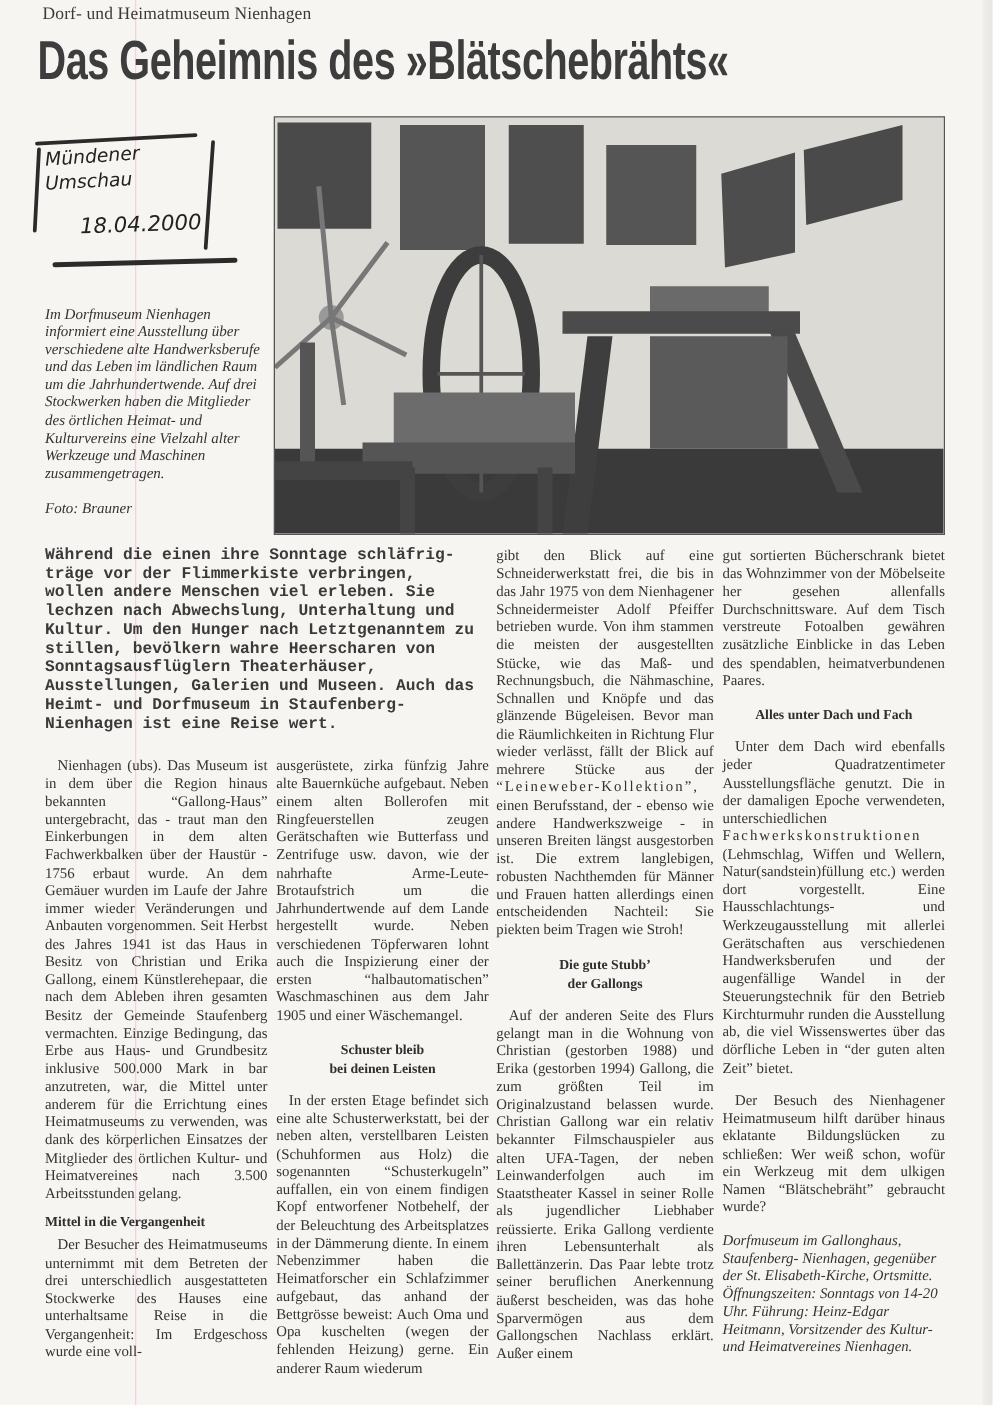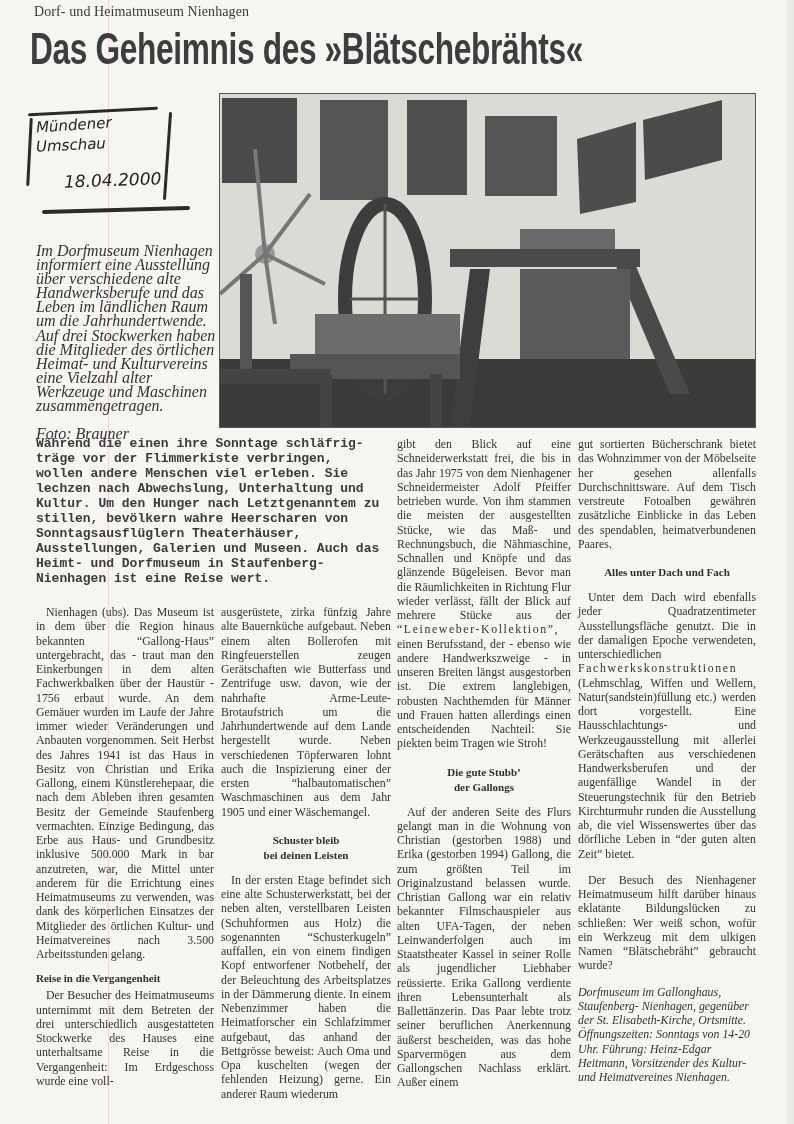--- a/index.html
+++ b/index.html
@@ -36,21 +36,21 @@
     .stamp .hw {
       position: absolute; font-family: "DejaVu Sans", sans-serif; font-style: italic;
       color: #222; font-size: 15px; white-space: nowrap;
     }
     .stamp .hw1 { left: 22px; top: 16px; transform: rotate(-4deg); }
     .stamp .hw2 { left: 22px; top: 36px; transform: rotate(-3deg); }
     .stamp .hw3 { left: 50px; top: 70px; font-size: 17px; transform: rotate(-2deg); }
 
     .caption {
       position: absolute; left: 36px; top: 244px; width: 180px;
-      font-style: italic; font-size: 16px; line-height: 14.1px; color: #333;
+      font-style: italic; font-size: 12px; line-height: 14.1px; color: #333;
     }
     .caption p { margin: 0; }
     .caption .credit { margin-top: 14px; }
 
     .photo {
       position: absolute; left: 219px; top: 93px; width: 535px; height: 333px;
       background: #d9d7d2; border: 1px solid #555; overflow: hidden;
     }
     .photo svg { display: block; }
 
@@ -134,21 +134,21 @@
     <line x1="45" y1="160" x2="0" y2="200" stroke="#777" stroke-width="4"></line>
     <rect x="20" y="180" width="12" height="100" fill="#555"></rect>
     <rect x="0" y="275" width="110" height="15" fill="#444"></rect>
   </svg>
 </div>
 
 <div class="lead">Während die einen ihre Sonntage schläfrig-träge vor der Flimmerkiste verbringen, wollen andere Menschen viel erleben. Sie lechzen nach Abwechslung, Unterhaltung und Kultur. Um den Hunger nach Letztgenanntem zu stillen, bevölkern wahre Heerscharen von Sonntagsausflüglern Theaterhäuser, Ausstellungen, Galerien und Museen. Auch das Heimt- und Dorfmuseum in Staufenberg-Nienhagen ist eine Reise wert.</div>
 
 <div class="col c1">
   <p>Nienhagen (ubs). Das Museum ist in dem über die Region hinaus bekannten “Gallong-Haus” untergebracht, das - traut man den Einkerbungen in dem alten Fachwerkbalken über der Haustür - 1756 erbaut wurde. An dem Gemäuer wurden im Laufe der Jahre immer wieder Veränderungen und Anbauten vorgenommen. Seit Herbst des Jahres 1941 ist das Haus in Besitz von Christian und Erika Gallong, einem Künstlerehepaar, die nach dem Ableben ihren gesamten Besitz der Gemeinde Staufenberg vermachten. Einzige Bedingung, das Erbe aus Haus- und Grundbesitz inklusive 500.000 Mark in bar anzutreten, war, die Mittel unter anderem für die Errichtung eines Heimatmuseums zu verwenden, was dank des körperlichen Einsatzes der Mitglieder des örtlichen Kultur- und Heimatvereines nach 3.500 Arbeitsstunden gelang.</p>
-  <p class="subhead left">Reise in die Vergangenheit</p>
+  <p class="subhead left">Mittel in die Vergangenheit</p>
   <p>Der Besucher des Heimatmuseums unternimmt mit dem Betreten der drei unterschiedlich ausgestatteten Stockwerke des Hauses eine unterhaltsame Reise in die Vergangenheit: Im Erdgeschoss wurde eine voll-</p>
 </div>
 
 <div class="col c2">
   <p class="noindent">ausgerüstete, zirka fünfzig Jahre alte Bauernküche aufgebaut. Neben einem alten Bollerofen mit Ringfeuerstellen zeugen Gerätschaften wie Butterfass und Zentrifuge usw. davon, wie der nahrhafte Arme-Leute-Brotaufstrich um die Jahrhundertwende auf dem Lande hergestellt wurde. Neben verschiedenen Töpferwaren lohnt auch die Inspizierung einer der ersten “halbautomatischen” Waschmaschinen aus dem Jahr 1905 und einer Wäschemangel.</p>
   <div class="subhead">
     <span>Schuster bleib</span><br>
     <span>bei deinen Leisten</span>
   </div>
   <p>In der ersten Etage befindet sich eine alte Schusterwerkstatt, bei der neben alten, verstellbaren Leisten (Schuhformen aus Holz) die sogenannten “Schusterkugeln” auffallen, ein von einem findigen Kopf entworfener Notbehelf, der der Beleuchtung des Arbeitsplatzes in der Dämmerung diente. In einem Nebenzimmer haben die Heimatforscher ein Schlafzimmer aufgebaut, das anhand der Bettgrösse beweist: Auch Oma und Opa kuschelten (wegen der fehlenden Heizung) gerne. Ein anderer Raum wiederum</p>

